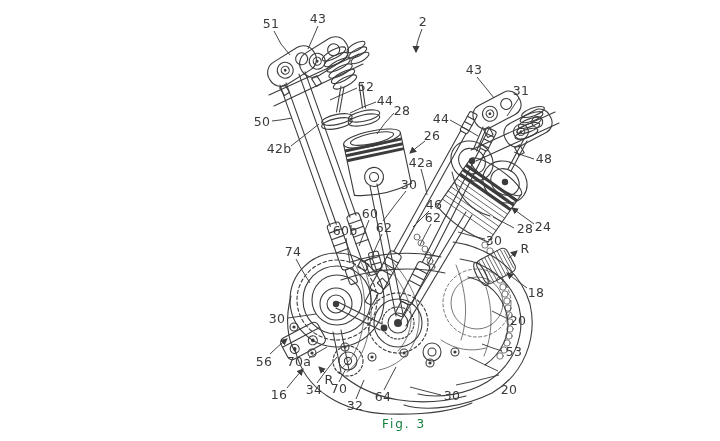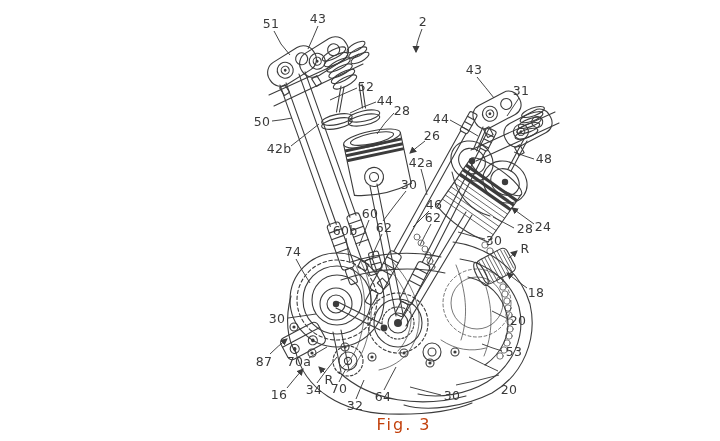--- a/index.html
+++ b/index.html
@@ -7,21 +7,21 @@
   .stage{position:relative;width:720px;height:441px;background:var(--bg);overflow:hidden;
          font-family:"DejaVu Sans",sans-serif;margin-left:41px;}
   .drawing{position:absolute;left:0;top:0;}
   
   .ln, .ln *{stroke:var(--ink);fill:none;stroke-width:1.1;stroke-linecap:round;stroke-linejoin:round;}
   .thin, .thin *{stroke-width:.7;}
   .ldr, .ldr *{stroke:var(--ink);fill:none;stroke-width:.95;}
   svg .fill{fill:var(--ink) !important;stroke:none !important;}
   .callout{position:absolute;transform:translate(-50%,-50%);font-size:12.5px;color:var(--label);
            letter-spacing:.3px;white-space:nowrap;line-height:1;}
-  .caption{position:absolute;transform:translate(-50%,-50%);font-size:16px;color:#c2410c;
+  .caption{position:absolute;transform:translate(-50%,-50%);font-size:12px;color:#15803d;
            letter-spacing:2px;}
 </style>
 </head>
 <body>
 
 <div class="stage">
 
   <svg class="drawing" width="720" height="441" viewBox="0 0 720 441" aria-hidden="true">
     <defs>
       <marker id="arr" viewBox="0 0 10 10" refX="8.5" refY="5" markerWidth="7.5" markerHeight="7.5" orient="auto">
@@ -426,17 +426,17 @@
   <div class="callout" style="left:473px;top:352px">53</div>
   <div class="callout" style="left:468px;top:390px">20</div>
   <div class="callout" style="left:411px;top:396px">30</div>
   <div class="callout" style="left:342px;top:397px">64</div>
   <div class="callout" style="left:314px;top:406px">32</div>
   <div class="callout" style="left:298px;top:389px">70</div>
   <div class="callout" style="left:273px;top:390px">34</div>
   <div class="callout" style="left:288px;top:380px">R</div>
   <div class="callout" style="left:258px;top:362px">70a</div>
   <div class="callout" style="left:236px;top:319px">30</div>
-  <div class="callout" style="left:223px;top:362px">87</div>
+  <div class="callout" style="left:223px;top:362px">56</div>
   <div class="callout" style="left:238px;top:395px">16</div>
 
   <div class="caption" style="left:363px;top:424px">Fig. 3</div>
 </div>
 
 </body></html>

